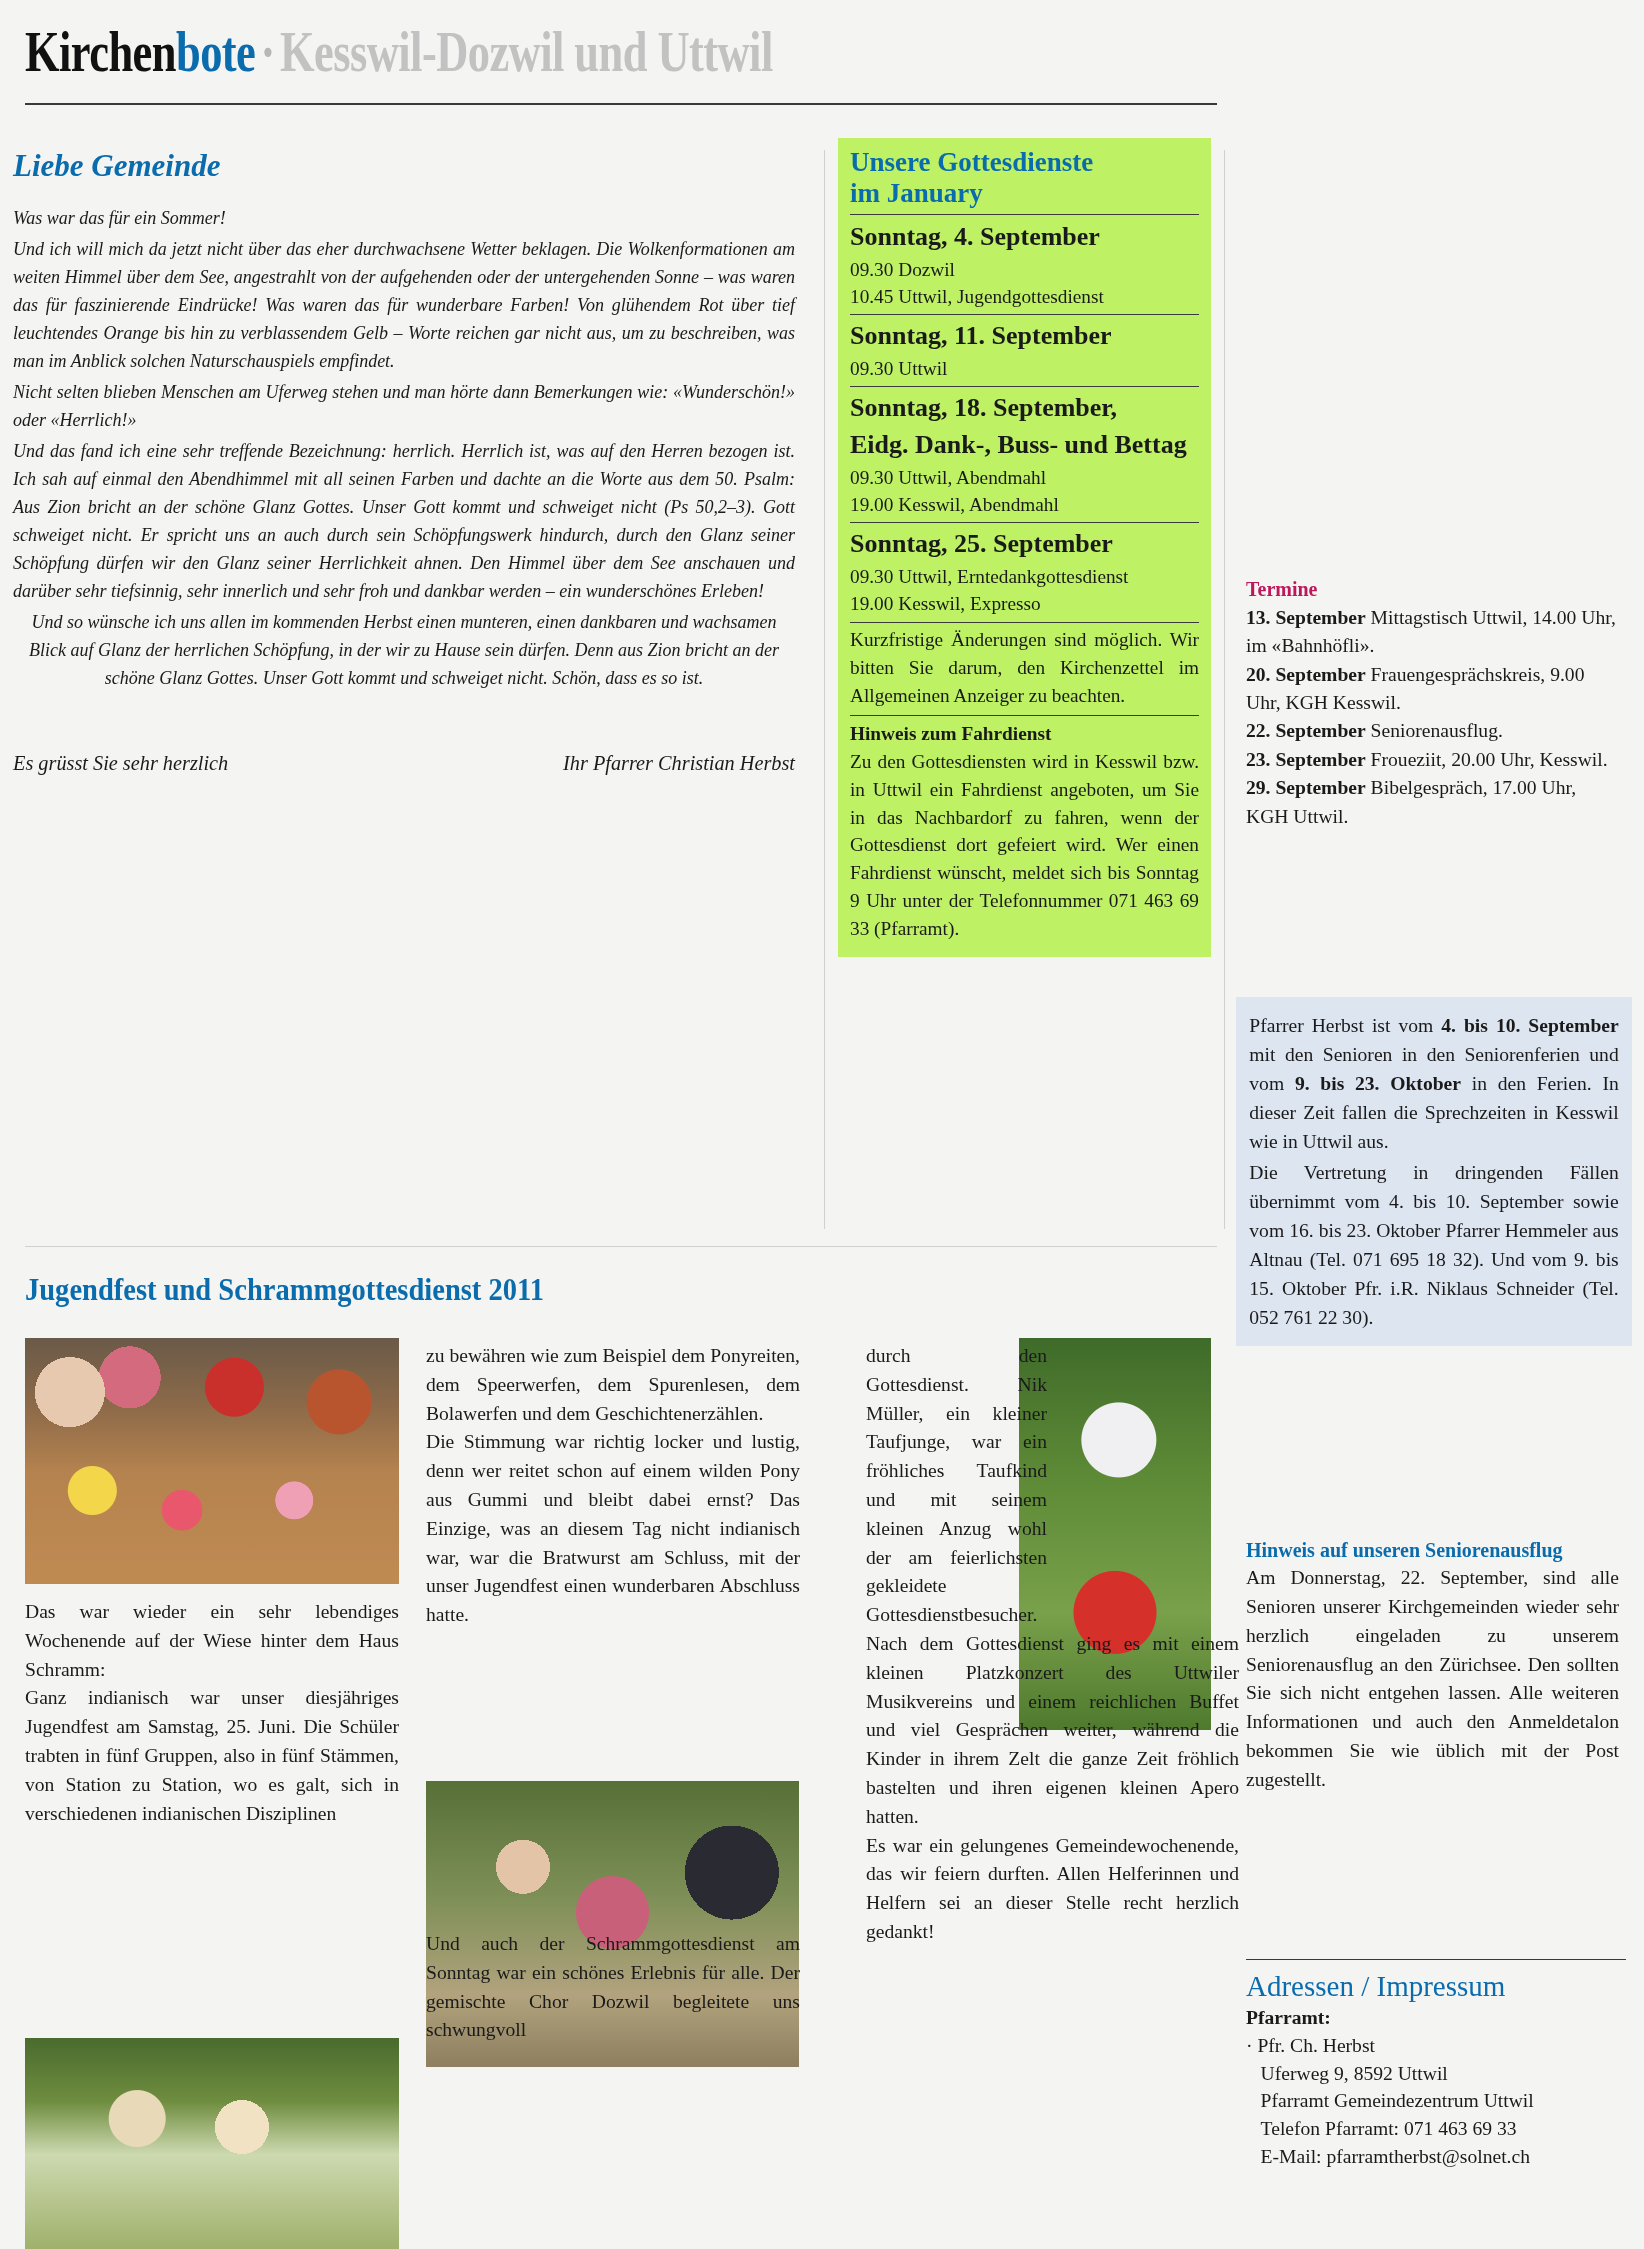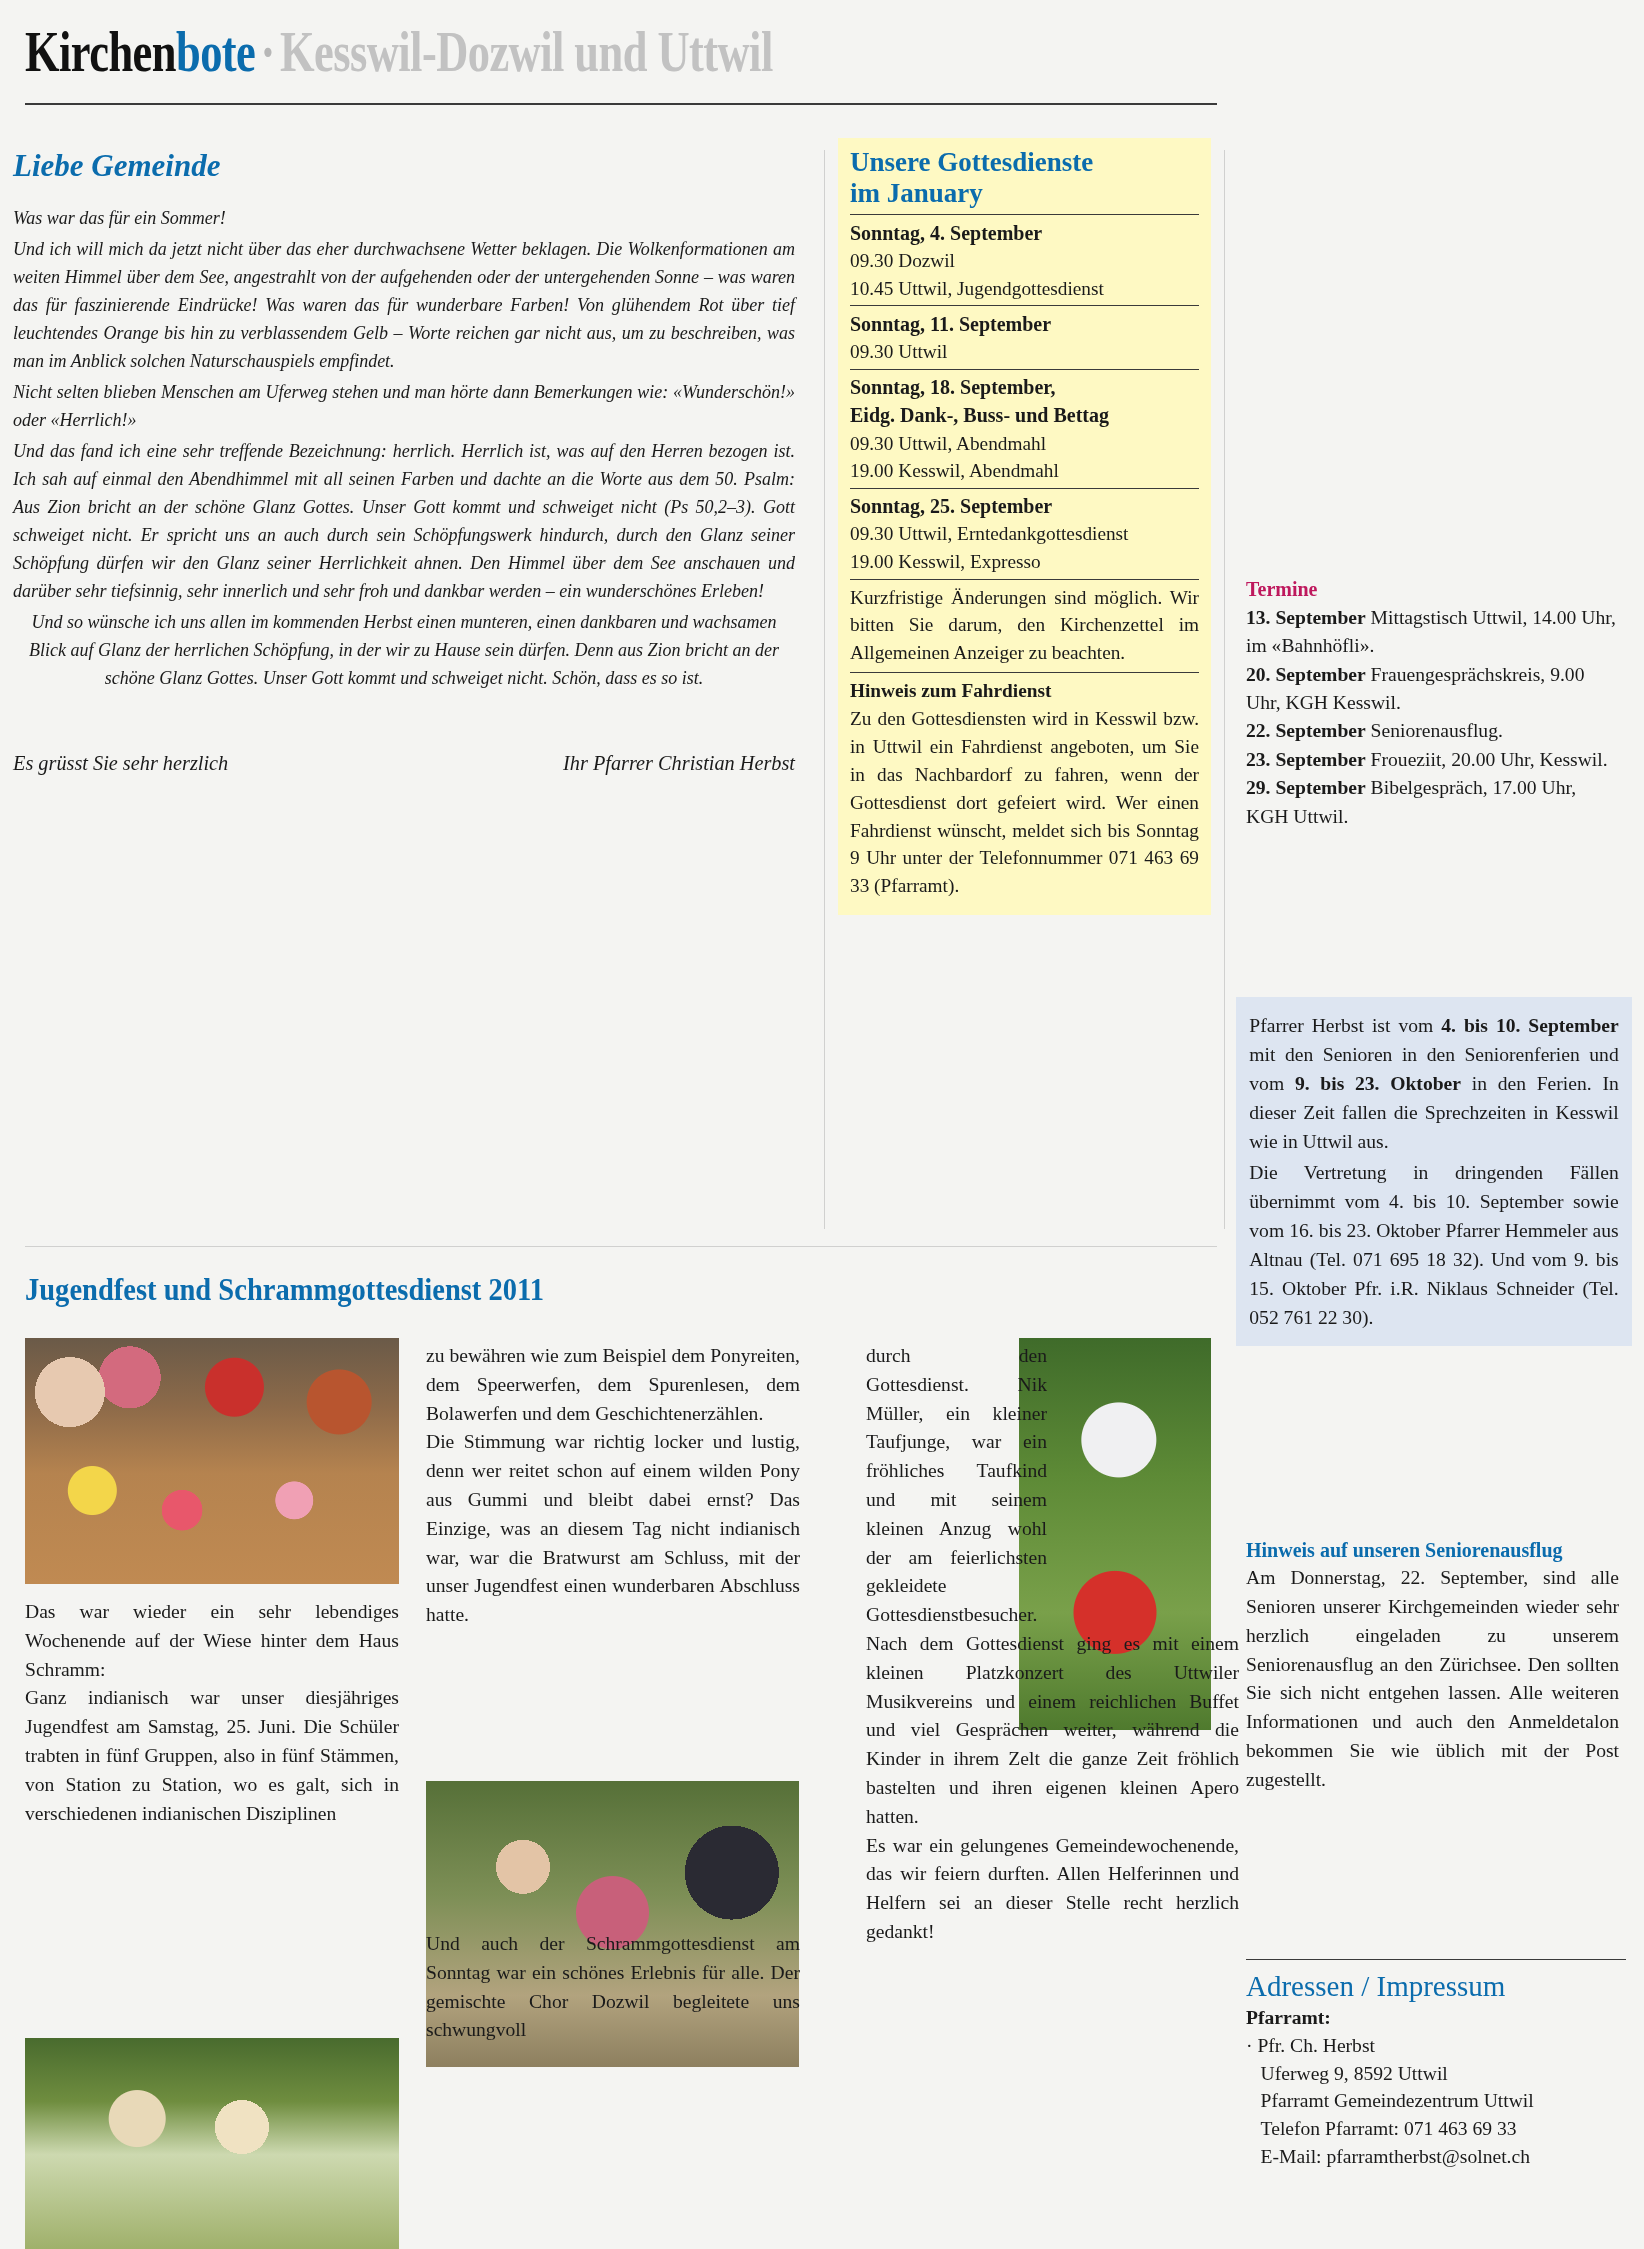--- a/index.html
+++ b/index.html
@@ -88,36 +88,36 @@
     height: 1079px;
     border-left: 1.3px solid #d0d0cf;
   }
 
   
   .svc-box {
     position: absolute;
     left: 838px;
     top: 138px;
     width: 373px;
-    background: #fef9c3;
+    background: #bef264;
     padding: 9.3px 12px 14.6px 12px;
     box-sizing: border-box;
   }
   .svc-title {
     color: #0b6cad;
     font-weight: bold;
     font-size: 27px;
     line-height: 1.12;
     margin: 0 0 6.7px 0;
   }
   .svc-group { border-top: 1.3px solid #3a3a3a; padding-top: 3.3px; margin-top: 3.3px; }
   .svc-group:first-of-type { border-top: none; margin-top: 0; padding-top: 0; }
   .svc-date {
     font-weight: bold;
-    font-size: 20px;
+    font-size: 26px;
     line-height: 1.42;
   }
   .svc-item {
     font-size: 19.3px;
     line-height: 1.42;
   }
   .svc-note {
     font-size: 19.3px;
     line-height: 1.44;
     text-align: justify;

